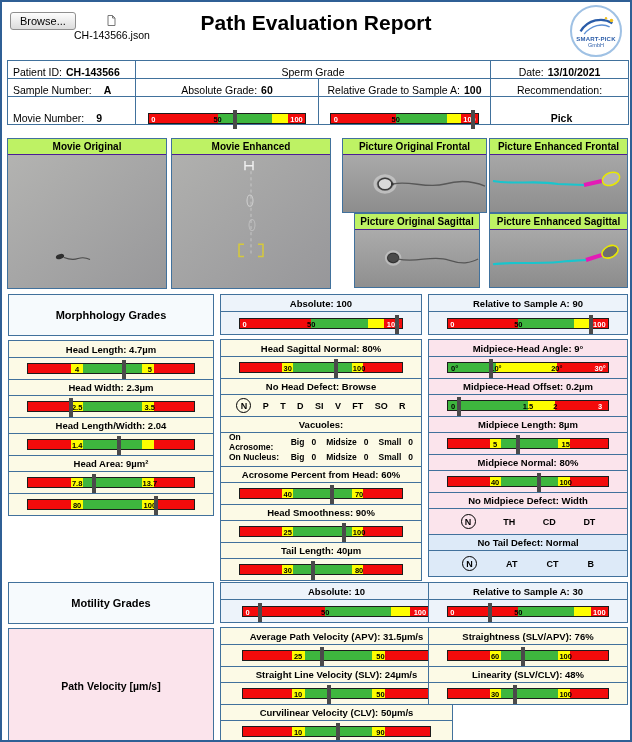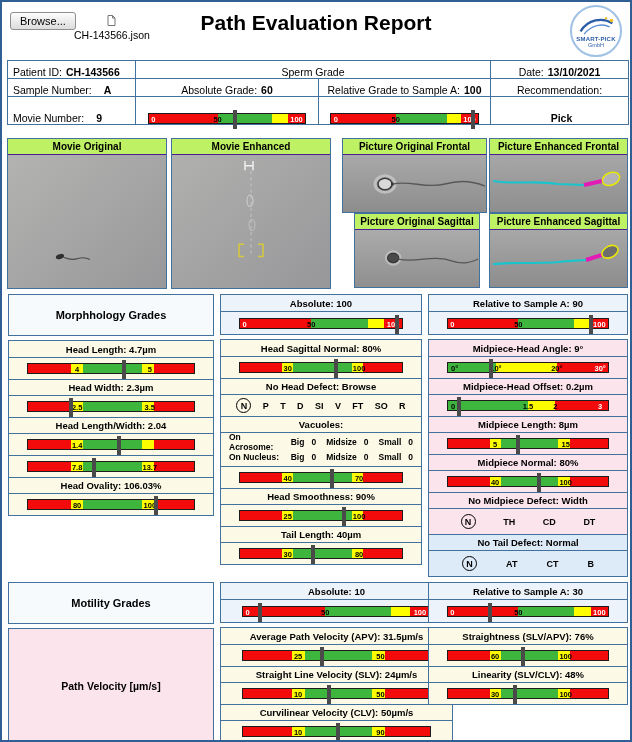--- a/index.html
+++ b/index.html
@@ -306,33 +306,33 @@
           <div class="bar-track">
             <div class="seg" style="width: 26%; background: rgb(243, 11, 11);"></div>
             <div class="seg" style="width: 7%; background: rgb(253, 253, 0);"></div>
             <div class="seg" style="width: 36%; background: rgb(62, 182, 62);"></div>
             <div class="seg" style="width: 7%; background: rgb(253, 253, 0);"></div>
             <div class="seg" style="width: 24%; background: rgb(243, 11, 11);"></div>
             <span class="bar-label" style="left: 29.5%; transform: translateX(-50%);">1.4</span>
             <div class="bar-marker" style="left: 55%;"></div>
           </div>
         </div>
+        <div class="row-title bg-cream">Head Area:  9µm²</div>
         <div class="row-bar bg-cream">
           <div class="bar-track">
             <div class="seg" style="width: 26%; background: rgb(243, 11, 11);"></div>
             <div class="seg" style="width: 7%; background: rgb(253, 253, 0);"></div>
             <div class="seg" style="width: 36%; background: rgb(62, 182, 62);"></div>
             <div class="seg" style="width: 7%; background: rgb(253, 253, 0);"></div>
             <div class="seg" style="width: 24%; background: rgb(243, 11, 11);"></div>
             <span class="bar-label" style="left: 29.5%; transform: translateX(-50%);">7.8</span>
             <span class="bar-label" style="left: 73.5%; transform: translateX(-50%);">13.7</span>
             <div class="bar-marker" style="left: 40%;"></div>
           </div>
         </div>
-        <div class="row-title bg-cream">Head Ovality:  106.03%</div>
         <div class="row-bar bg-cream">
           <div class="bar-track">
             <div class="seg" style="width: 26%; background: rgb(243, 11, 11);"></div>
             <div class="seg" style="width: 7%; background: rgb(253, 253, 0);"></div>
             <div class="seg" style="width: 36%; background: rgb(62, 182, 62);"></div>
             <div class="seg" style="width: 7%; background: rgb(253, 253, 0);"></div>
             <div class="seg" style="width: 24%; background: rgb(243, 11, 11);"></div>
             <span class="bar-label" style="left: 29.5%; transform: translateX(-50%);">80</span>
             <span class="bar-label" style="left: 73.5%; transform: translateX(-50%);">100</span>
             <div class="bar-marker" style="left: 77%;"></div>
@@ -397,20 +397,21 @@
           <div class="vac-row">
             <span class="vac-label">On Nucleus:</span>
             <span class="vac-word">Big</span>
             <span class="vac-val">0</span>
             <span class="vac-word">Midsize</span>
             <span class="vac-val">0</span>
             <span class="vac-word">Small</span>
             <span class="vac-val">0</span>
           </div>
         </div>
+        <div class="row-title bg-cream">Acrosome Percent from Head:  60%</div>
         <div class="row-bar bg-cream">
           <div class="bar-track">
             <div class="seg" style="width: 26%; background: rgb(243, 11, 11);"></div>
             <div class="seg" style="width: 7%; background: rgb(253, 253, 0);"></div>
             <div class="seg" style="width: 36%; background: rgb(62, 182, 62);"></div>
             <div class="seg" style="width: 7%; background: rgb(253, 253, 0);"></div>
             <div class="seg" style="width: 24%; background: rgb(243, 11, 11);"></div>
             <span class="bar-label" style="left: 29.5%; transform: translateX(-50%);">40</span>
             <span class="bar-label" style="left: 73.5%; transform: translateX(-50%);">70</span>
             <div class="bar-marker" style="left: 57%;"></div>

